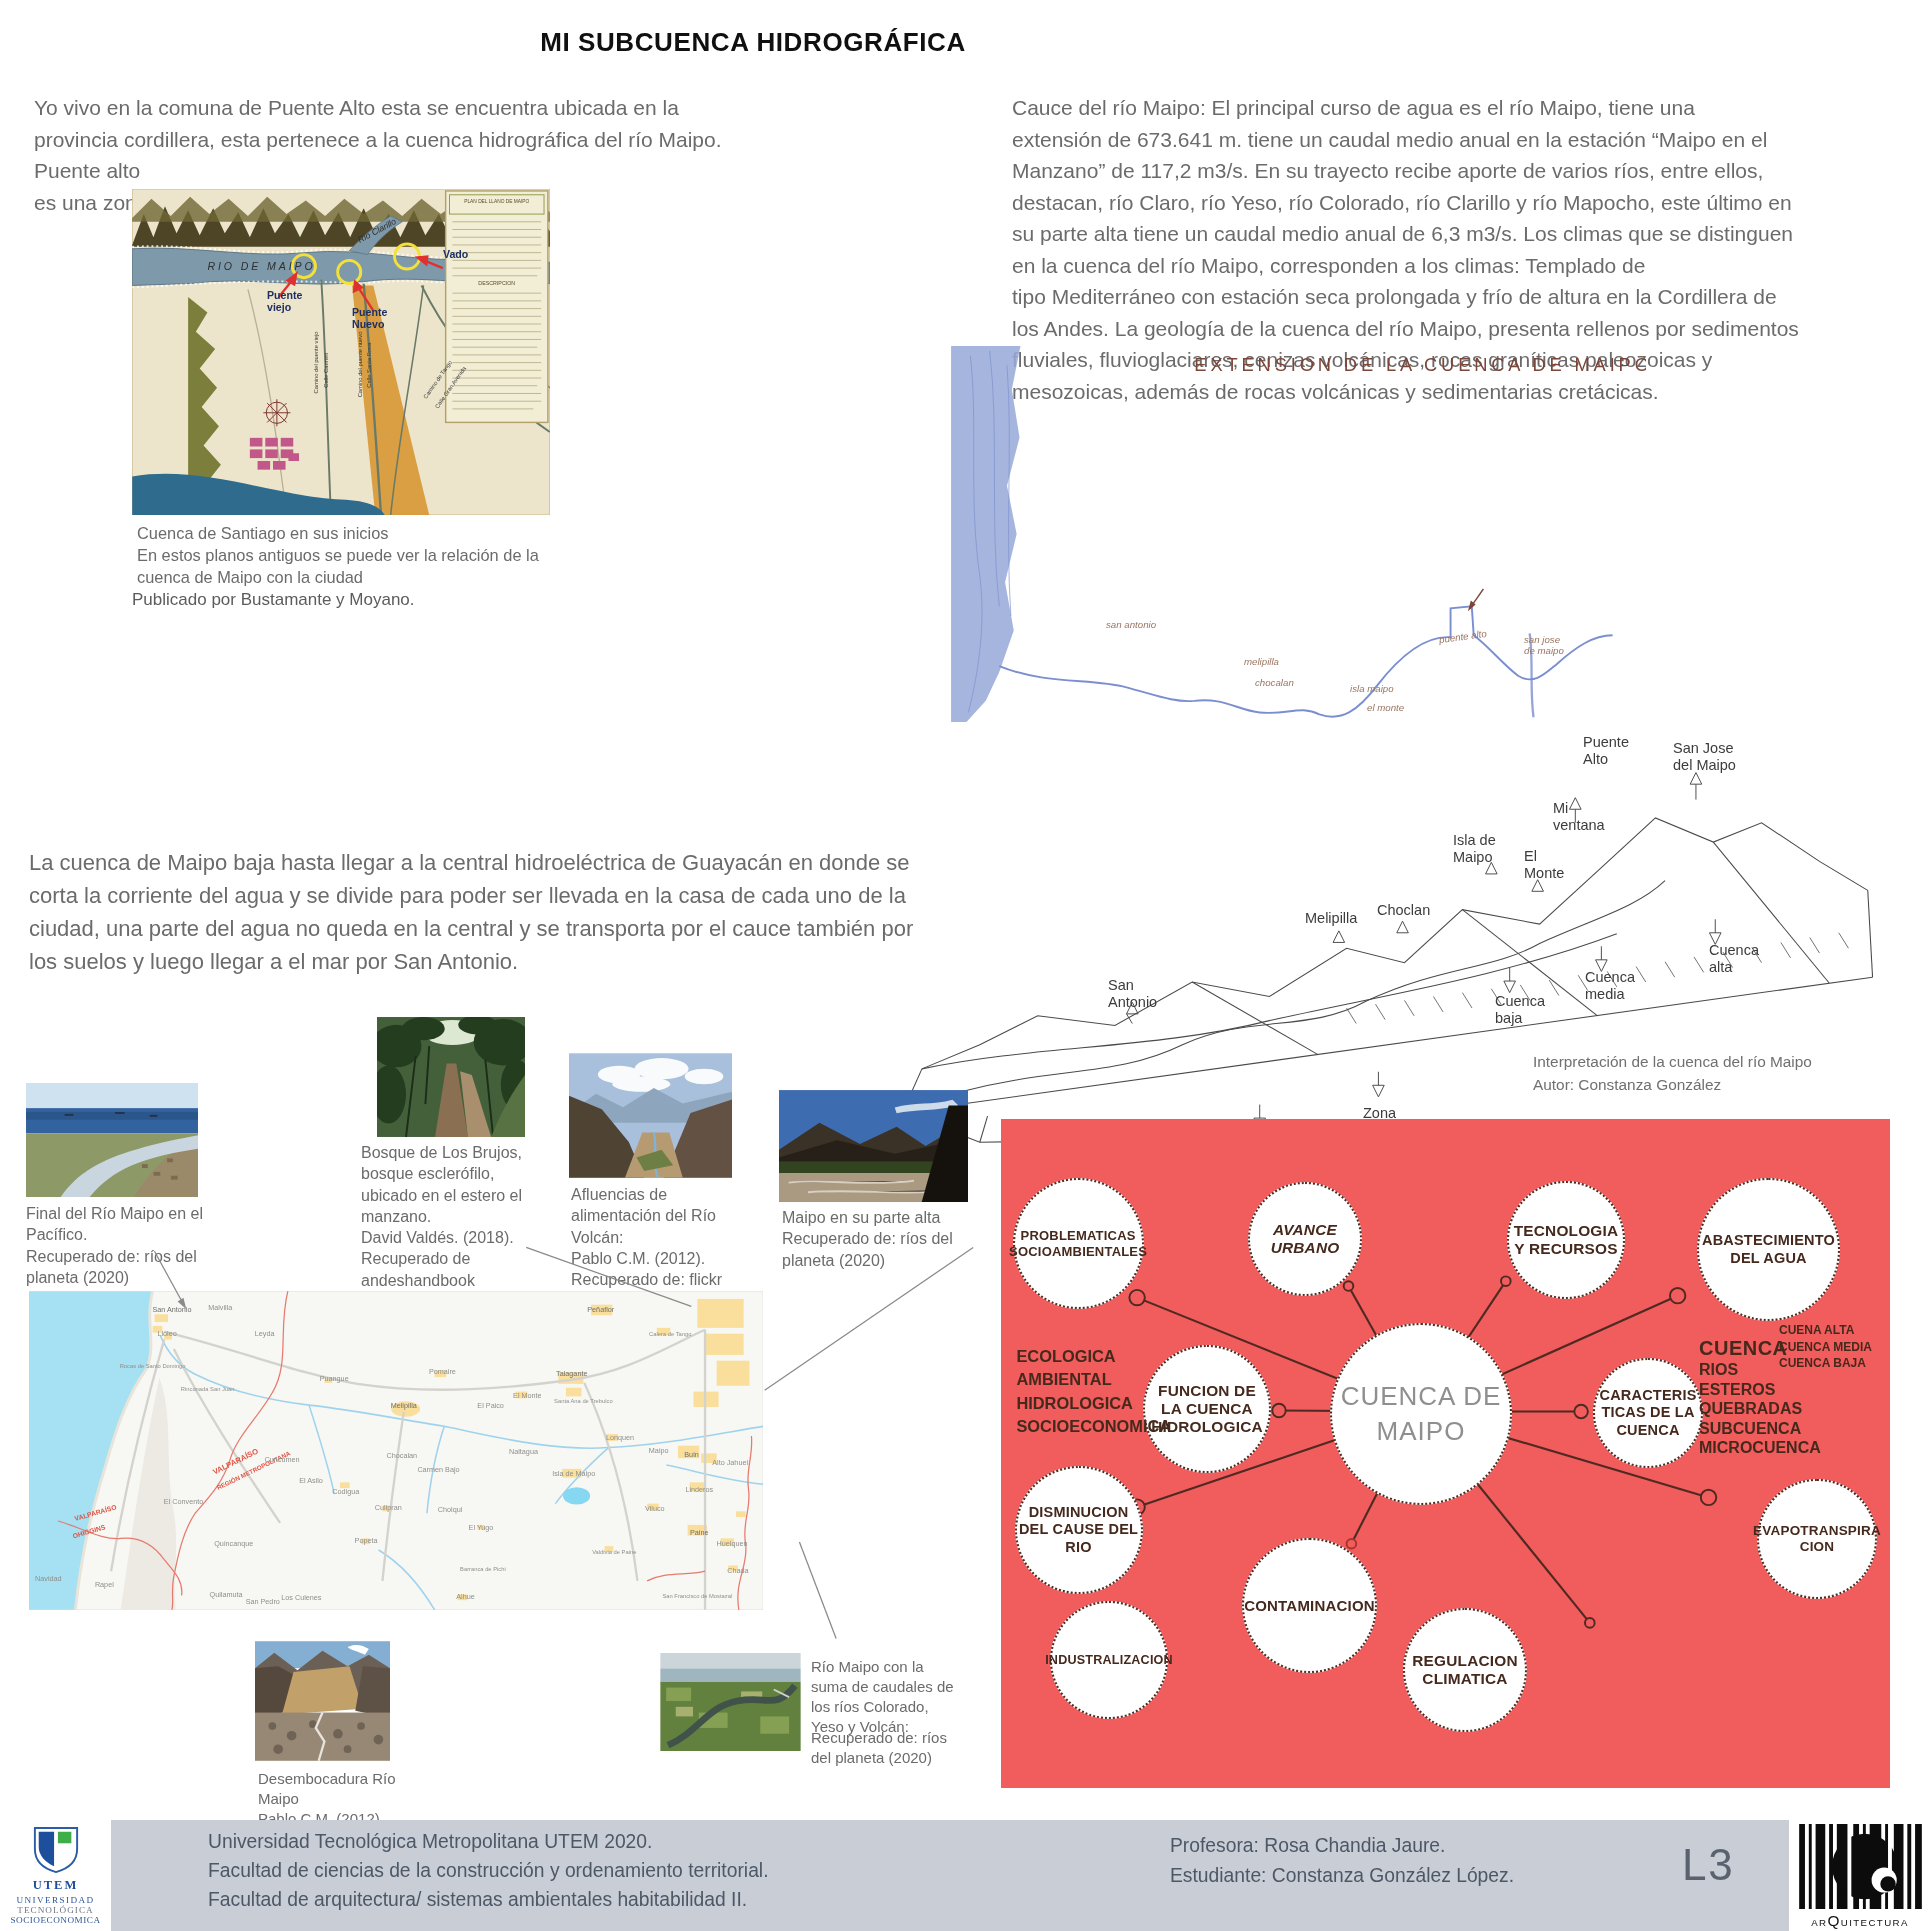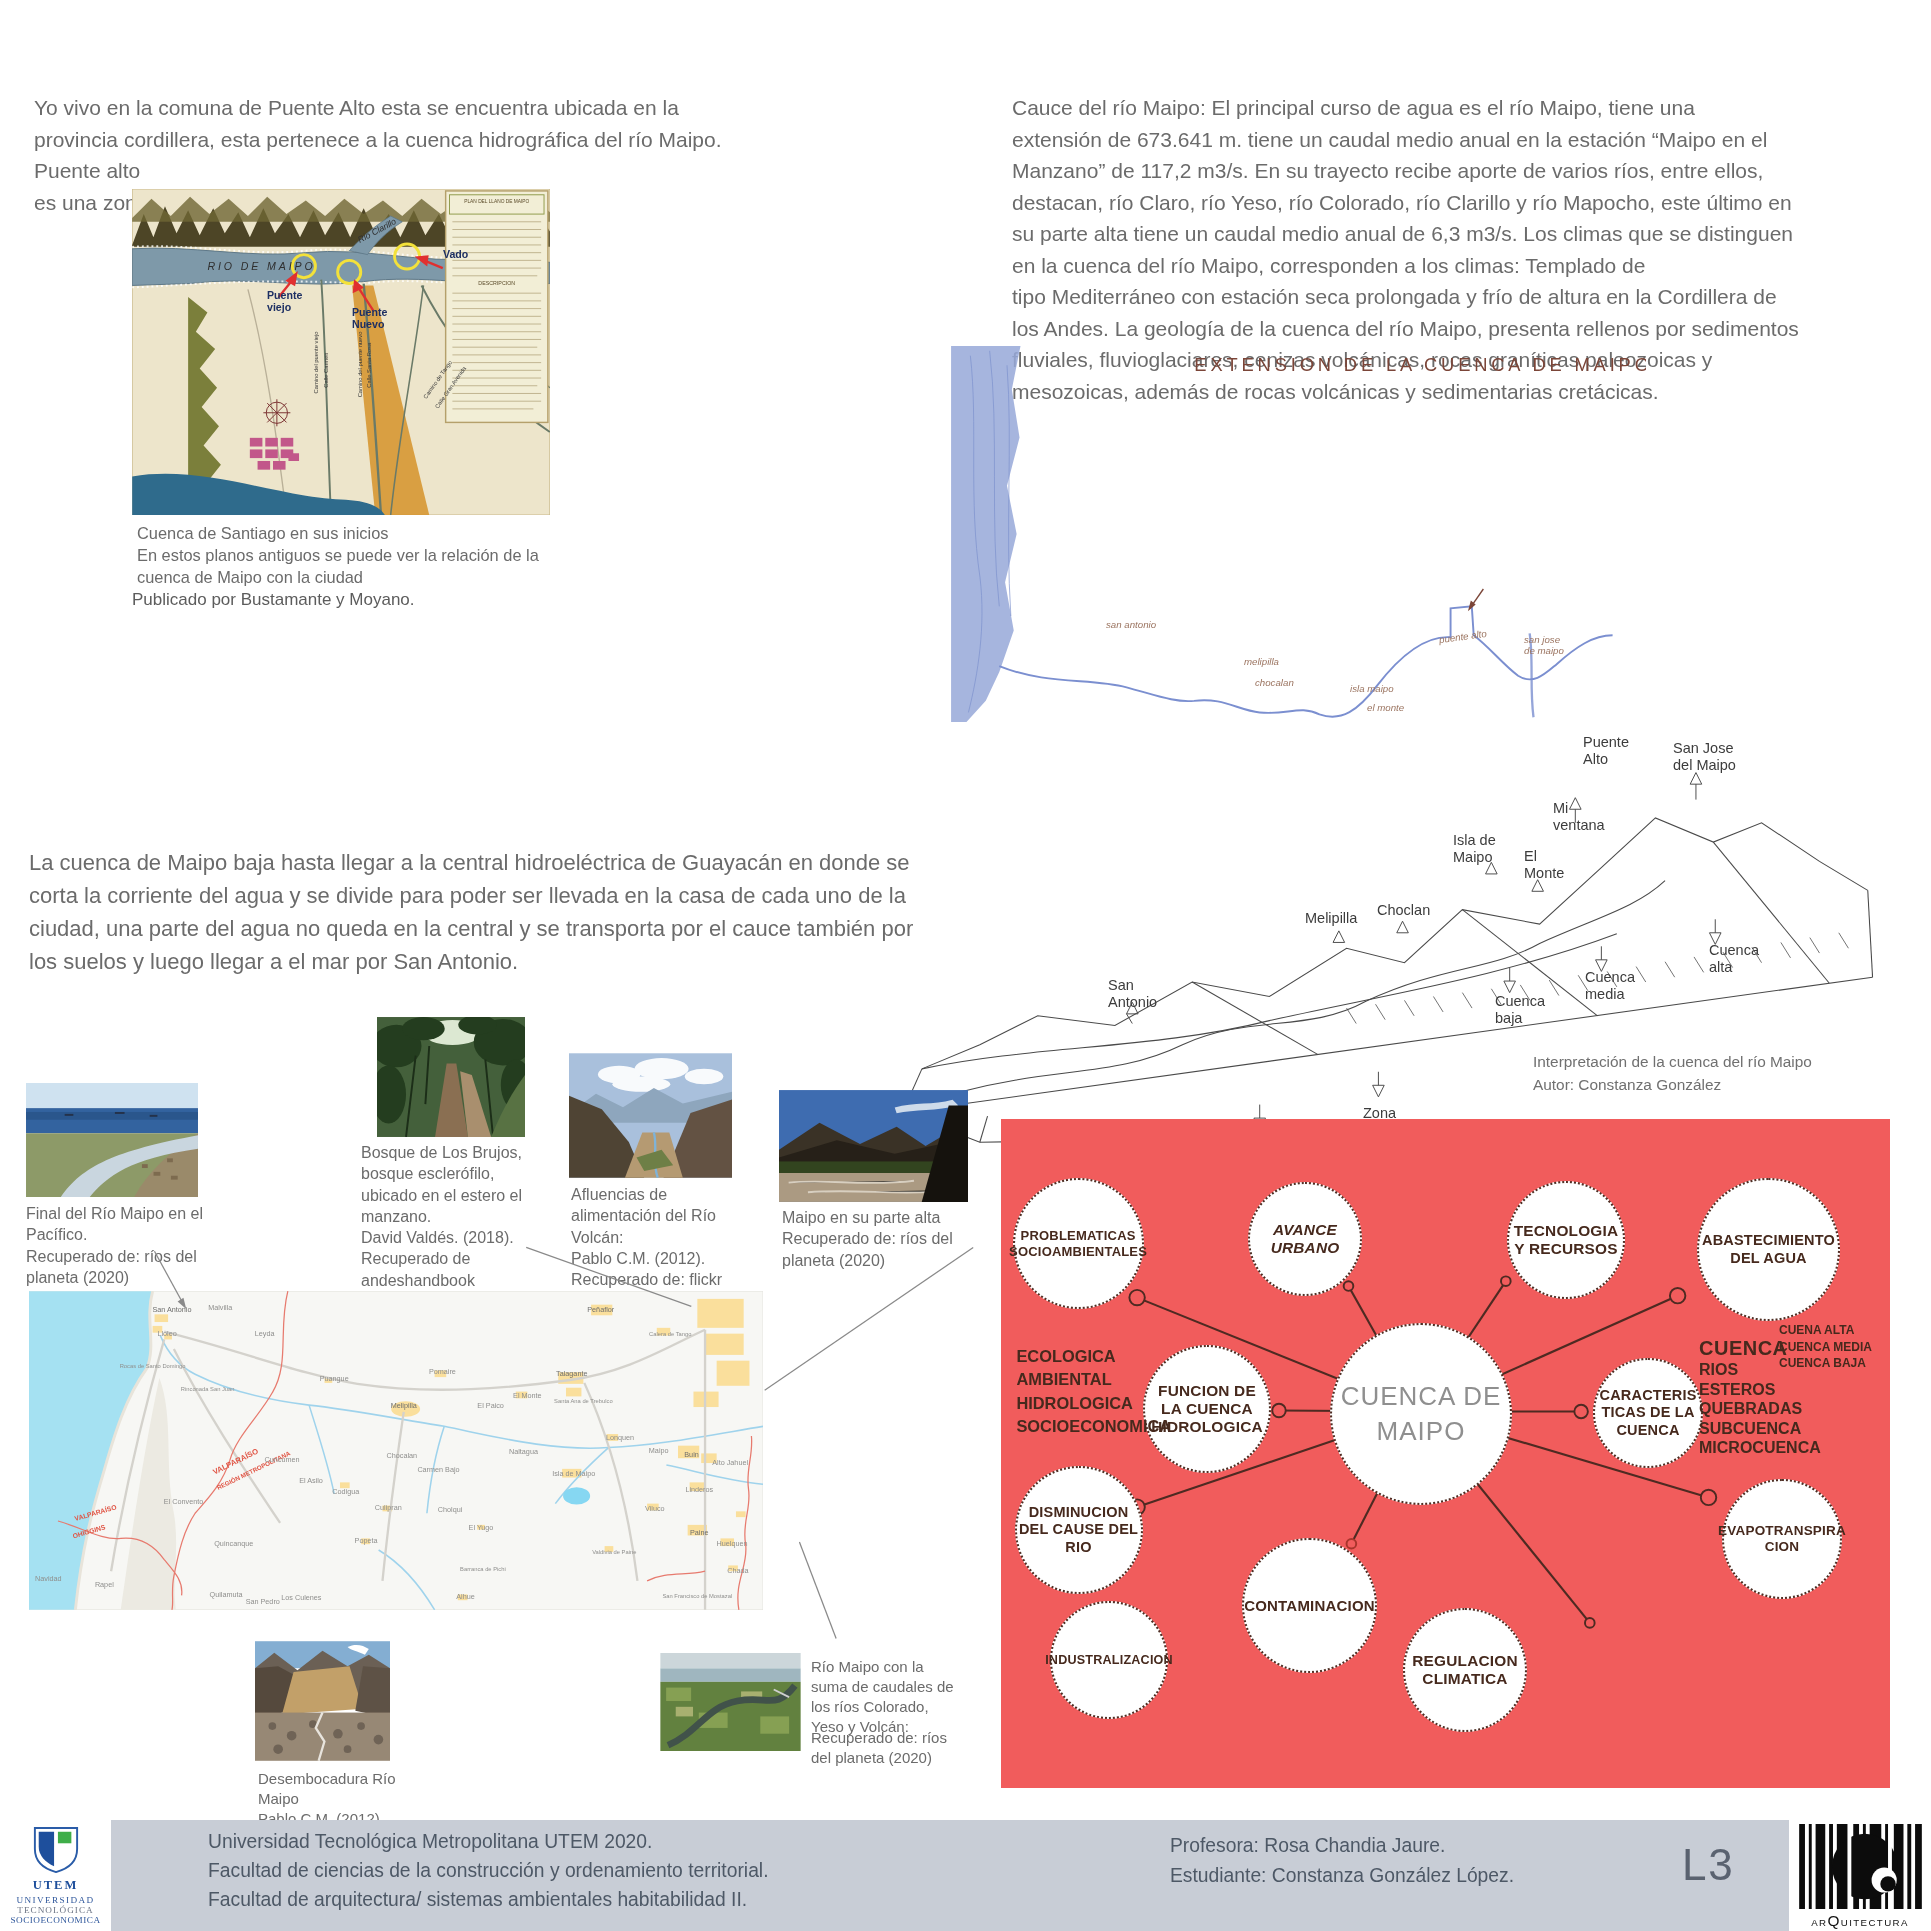--- a/index.html
+++ b/index.html
@@ -20,20 +20,21 @@
   .node-center{font-weight:400;color:#8f8f8f;letter-spacing:1px;line-height:1.35;}
   .mm-list{font-weight:700;color:#46291d;line-height:1.42;}
   .footer-text{font-size:19.3px;line-height:1.5;color:#4d5866;}
   svg text{font-family:"Liberation Sans",sans-serif;}
 </style>
 </head>
 <body>
 
 <div class="poster">
 
+  <div class="abs title" style="left:415px;top:27px;width:676px;">MI SUBCUENCA HIDROGRÁFICA</div>
 
   <div class="abs para pre" style="left:34px;top:92px;width:753px;">Yo vivo en la comuna de Puente Alto esta se encuentra ubicada en la
 provincia cordillera, esta pertenece a la cuenca hidrográfica del río Maipo.  Puente alto
 es una zona decretada como zona de escases hídrica</div>
   <div class="abs para pre" style="left:1012px;top:92px;width:898px;line-height:1.5;">Cauce del río Maipo: El principal curso de agua es el río Maipo, tiene una
 extensión de 673.641 m. tiene un caudal medio anual en la estación “Maipo en el
 Manzano” de 117,2 m3/s. En su trayecto recibe aporte de varios ríos, entre ellos,
 destacan, río Claro, río Yeso, río Colorado, río Clarillo y río Mapocho, este último en
 su parte alta tiene un caudal medio anual de 6,3 m3/s. Los climas que se distinguen
 en la cuenca del río Maipo, corresponden a los climas: Templado de
@@ -519,21 +520,21 @@
     <div class="node pre" style="left:592px;top:239px;width:106px;height:106px;font-size:14.5px;">CARACTERIS
 TICAS DE LA
 CUENCA</div>
     <div class="node pre" style="left:13.5px;top:347px;width:124px;height:124px;font-size:14.5px;">DISMINUCION
 DEL CAUSE DEL
 RIO</div>
     <div class="node pre" style="left:241px;top:419px;width:131px;height:131px;font-size:15px;">CONTAMINACION</div>
     <div class="node pre" style="left:49px;top:482px;width:114px;height:114px;font-size:12.6px;">INDUSTRALIZACION</div>
     <div class="node pre" style="left:402px;top:489px;width:120px;height:120px;font-size:15.4px;">REGULACION
 CLIMATICA</div>
-    <div class="node pre" style="left:721px;top:360px;width:116px;height:116px;font-size:13.5px;">EVAPOTRANSPIRA
+    <div class="node pre" style="left:756px;top:360px;width:116px;height:116px;font-size:13.5px;">EVAPOTRANSPIRA
 CION</div>
 
     <div class="abs mm-list pre" style="left:15.4px;top:226px;font-size:16.4px;">ECOLOGICA
 AMBIENTAL
 HIDROLOGICA
 SOCIOECONOMICA</div>
     <div class="abs mm-list" style="left:698px;top:215px;font-size:20px;letter-spacing:0.5px;">CUENCA</div>
     <div class="abs mm-list pre" style="left:698px;top:241px;font-size:16px;line-height:1.22;">RIOS
 ESTEROS
 QUEBRADAS

